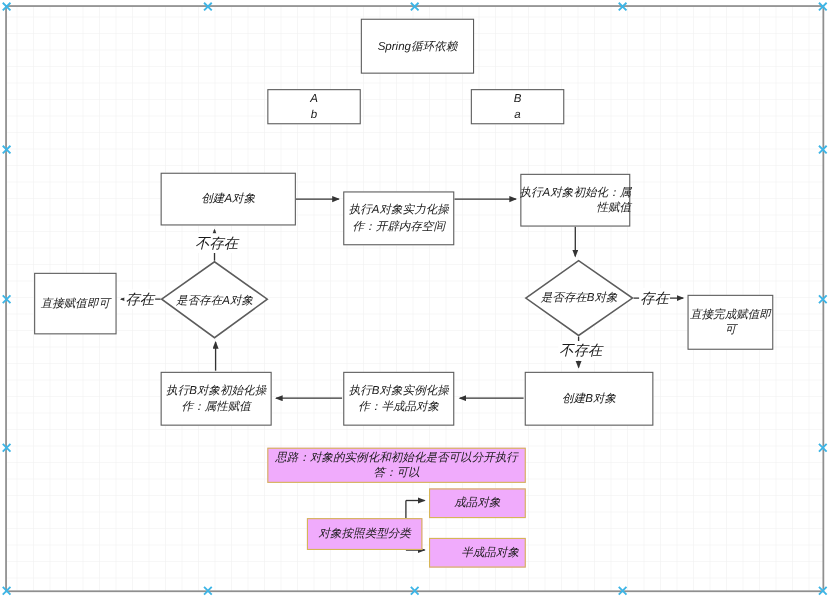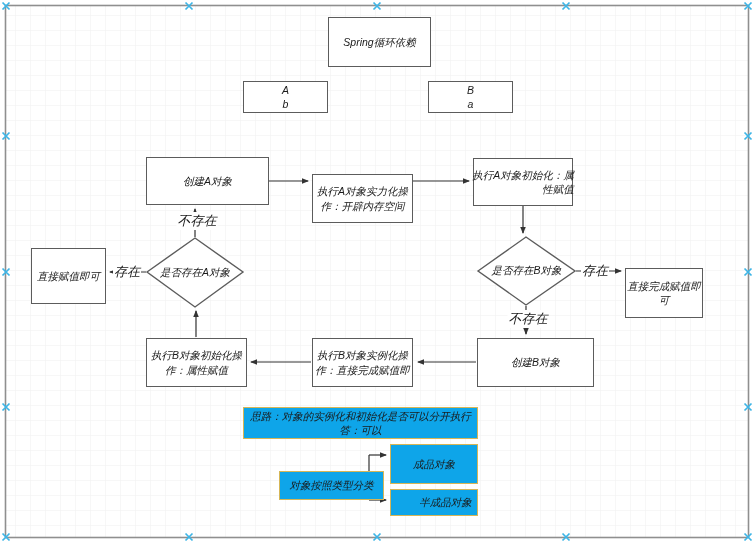--- a/index.html
+++ b/index.html
@@ -2,21 +2,21 @@
 <html><head>
 <meta charset="utf-8">
 <style>
   html,body{margin:0;padding:0;background:#fff;}
   .canvas{position:relative;width:754px;height:543px;background:#ffffff;overflow:hidden;
           font-family:"Liberation Sans",sans-serif;color:#1a1a1a;font-style:italic;}
   .layer{position:absolute;left:0;top:0;}
   .node{position:absolute;display:flex;align-items:center;justify-content:center;
         text-align:center;font-size:10.5px;line-height:1.35;white-space:pre;
         background:#ffffff;border:1.4px solid #5c5c5c;box-sizing:border-box;z-index:2;}
-  .note{background:#0ea5e9;border:1.4px solid #d6b656;}
+  .note{background:#f0abfc;border:1.4px solid #d6b656;}
   .dlabel{position:absolute;display:flex;align-items:center;justify-content:center;
           text-align:center;font-size:10.5px;white-space:pre;z-index:3;background:transparent;}
   .elabel{position:absolute;transform:translate(-50%,-50%);font-size:13px;
           background:#ffffff;padding:0 1px;z-index:3;white-space:pre;}
 </style>
 </head>
 <body>
 
 <div class="canvas">
 
@@ -91,34 +91,34 @@
 性赋值</div>
 
   <div class="node" style="left:31px;top:248px;width:75px;height:56px;">直接赋值即可</div>
 
   <div class="node" style="left:625px;top:247px;width:78px;height:50px;margin-top:21px;">直接完成赋值即
 可</div>
 
   <div class="node" style="left:477px;top:338px;width:117px;height:49px;text-align:right;">创建B对象</div>
 
   <div class="node" style="left:312px;top:338px;width:101px;height:49px;">执行B对象实例化操
-作：直接完成赋值即</div>
+作：半成品对象</div>
 
   <div class="node" style="left:146px;top:338px;width:101px;height:49px;text-align:center;">执行B对象初始化操
 作：属性赋值</div>
 
   <div class="dlabel" style="left:478px;top:237px;width:97px;height:68px;">是否存在B对象</div>
   <div class="dlabel" style="left:147px;top:238px;width:96px;height:69px;">是否存在A对象</div>
 
   <div class="node note" style="left:243px;top:407px;width:235px;height:32px;">思路：对象的实例化和初始化是否可以分开执行
 答：可以</div>
 
   <div class="node note" style="left:252px;top:471px;width:105px;height:29px;margin-left:27px;">对象按照类型分类</div>
 
-  <div class="node note" style="left:390px;top:444px;width:88px;height:40px;">成品对象</div>
+  <div class="node note" style="left:390px;top:444px;width:88px;height:27px;">成品对象</div>
 
   <div class="node note" style="left:390px;top:489px;width:88px;height:27px;padding-left:23px;">半成品对象</div>
 
   <div class="elabel" style="left:197px;top:221px;">不存在</div>
   <div class="elabel" style="left:127px;top:272px;">存在</div>
   <div class="elabel" style="left:595px;top:271px;">存在</div>
   <div class="elabel" style="left:528px;top:319px;">不存在</div>
 
 </div>
 

